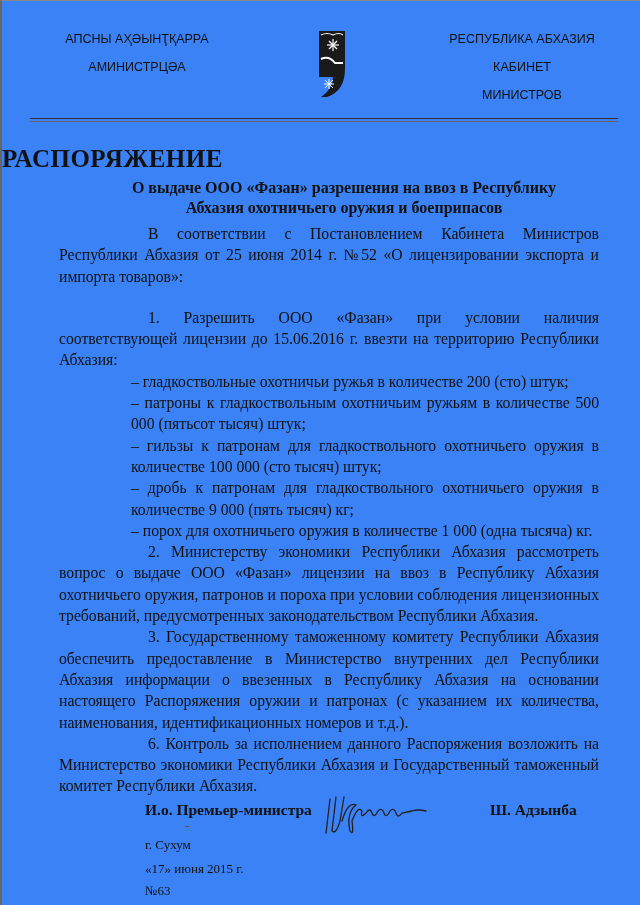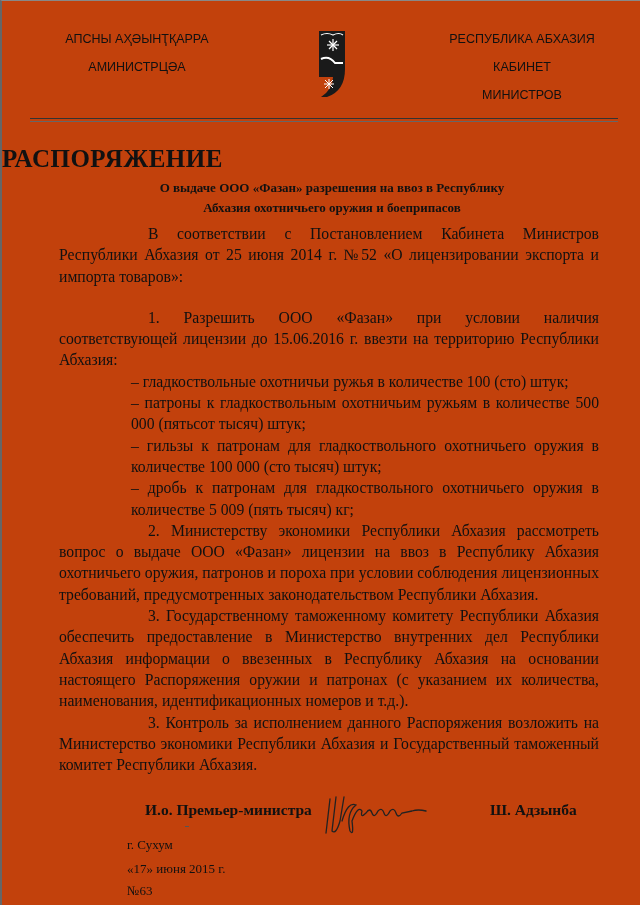--- a/index.html
+++ b/index.html
@@ -1,41 +1,41 @@
 <!DOCTYPE html>
 <html><head>
 <meta charset="utf-8">
 <style>
   html, body { margin: 0; padding: 0; background: #ffffff; }
   body { width: 640px; height: 905px; position: relative; overflow: hidden; color: #111; }
-  .page { position: absolute; inset: 0; background: #c2410c; border-top: 1px solid #888; border-left: 2px solid #666; box-sizing: border-box; }
+  .page { position: absolute; inset: 0; background: #3b82f6; border-top: 1px solid #888; border-left: 2px solid #666; box-sizing: border-box; }
   .hdr-left, .hdr-right {
     position: absolute; top: 24px; width: 250px;
     font-family: "Liberation Sans", sans-serif; font-size: 12.5px; text-align: center;
   }
   .hdr-left { left: 10px; }
   .hdr-right { left: 395px; }
   .hdr-line { height: 28px; line-height: 28px; white-space: nowrap; }
   .emblem { position: absolute; left: 315px; top: 28px; width: 30px; height: 70px; }
   .rule { position: absolute; left: 28px; width: 588px; height: 1px; background: #333; }
   .rule.r1 { top: 117px; }
   .rule.r2 { top: 120px; background: #666; }
   .serif { font-family: "Liberation Serif", serif; }
   .title { position: absolute; top: 144px; left: 0; right: 0; text-align: left; font-weight: bold; font-size: 25px; letter-spacing: 0.5px; }
-  .subtitle { position: absolute; top: 177px; left: 100px; width: 460px; text-align: center; font-weight: bold; font-size: 13px; line-height: 20px; }
+  .subtitle { position: absolute; top: 177px; left: 112px; width: 460px; text-align: center; font-weight: bold; font-size: 16px; line-height: 20px; }
   .body { position: absolute; top: 222px; left: 110px; width: 487px; font-size: 15.7px; line-height: 21.3px; text-align: justify; }
   .body p { margin: 0; }
   .ind { text-indent: 36px; }
   .list { margin: 0; padding-left: 36px; }
   .list p { text-align: justify; }
   .sig { position: absolute; top: 800px; left: 143px; width: 460px; font-size: 15.5px; font-weight: bold; }
   .sig-role { position: absolute; left: 0; top: 0; }
   .sig-name { position: absolute; left: 345px; top: 0; }
   .signature { position: absolute; left: 320px; top: 790px; width: 120px; height: 50px; }
-  .meta { position: absolute; left: 125px; font-size: 13px; }
+  .meta { position: absolute; left: 143px; font-size: 13px; }
   .meta.m1 { top: 836px; }
   .meta.m2 { top: 860px; }
   .meta.m3 { top: 882px; }
   .rule-short { position: absolute; left: 183px; top: 825px; width: 4px; height: 1px; background: #555; }
 </style>
 </head>
 <body>
 
 <div class="page">
 
@@ -75,28 +75,29 @@
 
   <div class="subtitle serif">
     <div>О выдаче ООО «Фазан» разрешения на ввоз в Республику</div>
     <div>Абхазия охотничьего оружия и боеприпасов</div>
   </div>
 
   <div class="body serif">
     <p class="ind" style="margin-left:-53px; text-indent:89px;">В соответствии с Постановлением Кабинета Министров Республики Абхазия от 25 июня 2014 г. №52 «О лицензировании экспорта и импорта товаров»:</p>
     <p class="ind" style="margin-top:20px; margin-left:-53px; text-indent:89px;">1. Разрешить ООО «Фазан» при условии наличия соответствующей лицензии до 15.06.2016 г. ввезти на территорию Республики Абхазия:</p>
     <div class="list" style="margin-left:-17px;">
-      <p>– гладкоствольные охотничьи ружья в количестве 100 (сто) штук;</p>
+      <p>– гладкоствольные охотничьи ружья в количестве 200 (сто) штук;</p>
       <p>– патроны к гладкоствольным охотничьим ружьям в количестве 500 000 (пятьсот тысяч) штук;</p>
       <p>– гильзы к патронам для гладкоствольного охотничьего оружия в количестве 100 000 (сто тысяч) штук;</p>
-      <p>– дробь к патронам для гладкоствольного охотничьего оружия в количестве 5 009 (пять тысяч) кг;</p>
+      <p>– дробь к патронам для гладкоствольного охотничьего оружия в количестве 9 000 (пять тысяч) кг;</p>
+      <p>– порох для охотничьего оружия в количестве 1 000 (одна тысяча) кг.</p>
     </div>
     <p class="ind" style="margin-left:-53px; text-indent:89px;">2. Министерству экономики Республики Абхазия рассмотреть вопрос о выдаче ООО «Фазан» лицензии на ввоз в Республику Абхазия охотничьего оружия, патронов и пороха при условии соблюдения лицензионных требований, предусмотренных законодательством Республики Абхазия.</p>
     <p class="ind" style="margin-left:-53px; text-indent:89px;">3. Государственному таможенному комитету Республики Абхазия обеспечить предоставление в Министерство внутренних дел Республики Абхазия информации о ввезенных в Республику Абхазия на основании настоящего Распоряжения оружии и патронах (с указанием их количества, наименования, идентификационных номеров и т.д.).</p>
-    <p class="ind" style="margin-left:-53px; text-indent:89px;">3. Контроль за исполнением данного Распоряжения возложить на Министерство экономики Республики Абхазия и Государственный таможенный комитет Республики Абхазия.</p>
+    <p class="ind" style="margin-left:-53px; text-indent:89px;">6. Контроль за исполнением данного Распоряжения возложить на Министерство экономики Республики Абхазия и Государственный таможенный комитет Республики Абхазия.</p>
   </div>
 
   <div class="sig serif">
     <span class="sig-role">И.о. Премьер-министра</span>
     <span class="sig-name">Ш. Адзынба</span>
   </div>
 
   <svg class="signature" viewBox="0 0 120 50">
     <path d="M8 8 L4 42 M14 6 L10 40 Q14 44 18 30 L22 6 M20 30 Q26 10 34 14 Q24 22 28 40 Q32 46 30 30 Q36 14 40 20 Q38 28 44 22 Q48 16 50 22 Q52 28 56 20 Q60 16 62 22 Q64 28 68 20 Q72 16 74 22 Q76 28 80 22 L90 20 Q96 18 104 20" stroke="#222" stroke-width="1.3" fill="none" stroke-linecap="round"></path>
   </svg>

